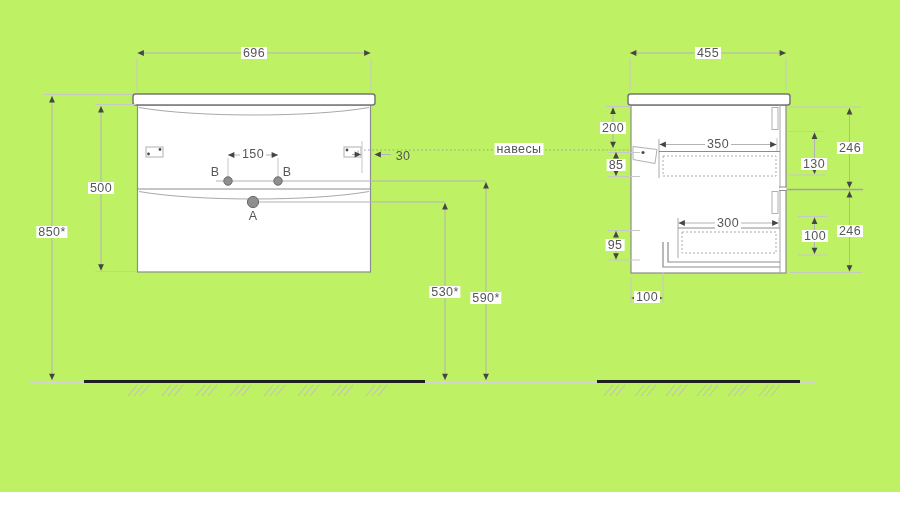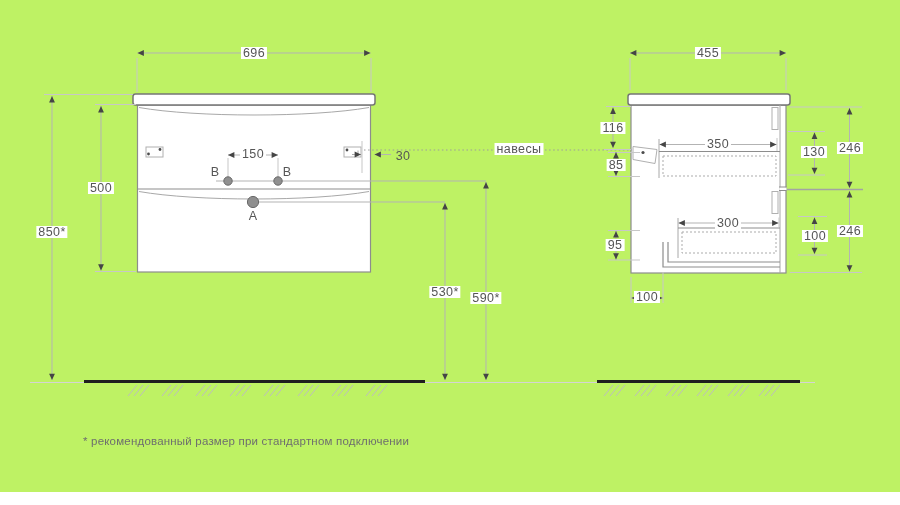--- a/index.html
+++ b/index.html
@@ -190,25 +190,24 @@
   <span class="lbl bg" style="left:253px;top:154px">150</span>
   <span class="lbl" style="left:403px;top:156px">30</span>
   <span class="lbl" style="left:215px;top:172px">B</span>
   <span class="lbl" style="left:287px;top:172px">B</span>
   <span class="lbl" style="left:253px;top:216px">A</span>
   <span class="lbl bg" style="left:519px;top:149px">навесы</span>
   <span class="lbl bg" style="left:486px;top:298px">590*</span>
   <span class="lbl bg" style="left:445px;top:292px">530*</span>
 
   <span class="lbl bg" style="left:708px;top:53px">455</span>
-  <span class="lbl bg" style="left:613px;top:128px">116</span>
+  <span class="lbl bg" style="left:613px;top:128px">200</span>
   <span class="lbl bg" style="left:616px;top:165px">85</span>
   <span class="lbl bg" style="left:615px;top:245px">95</span>
   <span class="lbl bg" style="left:647px;top:297px">100</span>
   <span class="lbl bg" style="left:718px;top:144px">350</span>
-  <span class="lbl bg" style="left:814px;top:152px">130</span>
+  <span class="lbl bg" style="left:814px;top:164px">130</span>
   <span class="lbl bg" style="left:850px;top:148px">246</span>
   <span class="lbl bg" style="left:728px;top:223px">300</span>
   <span class="lbl bg" style="left:815px;top:236px">100</span>
   <span class="lbl bg" style="left:850px;top:231px">246</span>
 
-  <span class="note" style="left:83px;top:441px">* рекомендованный размер при стандартном подключении</span>
 </div>
 
 </body></html>

